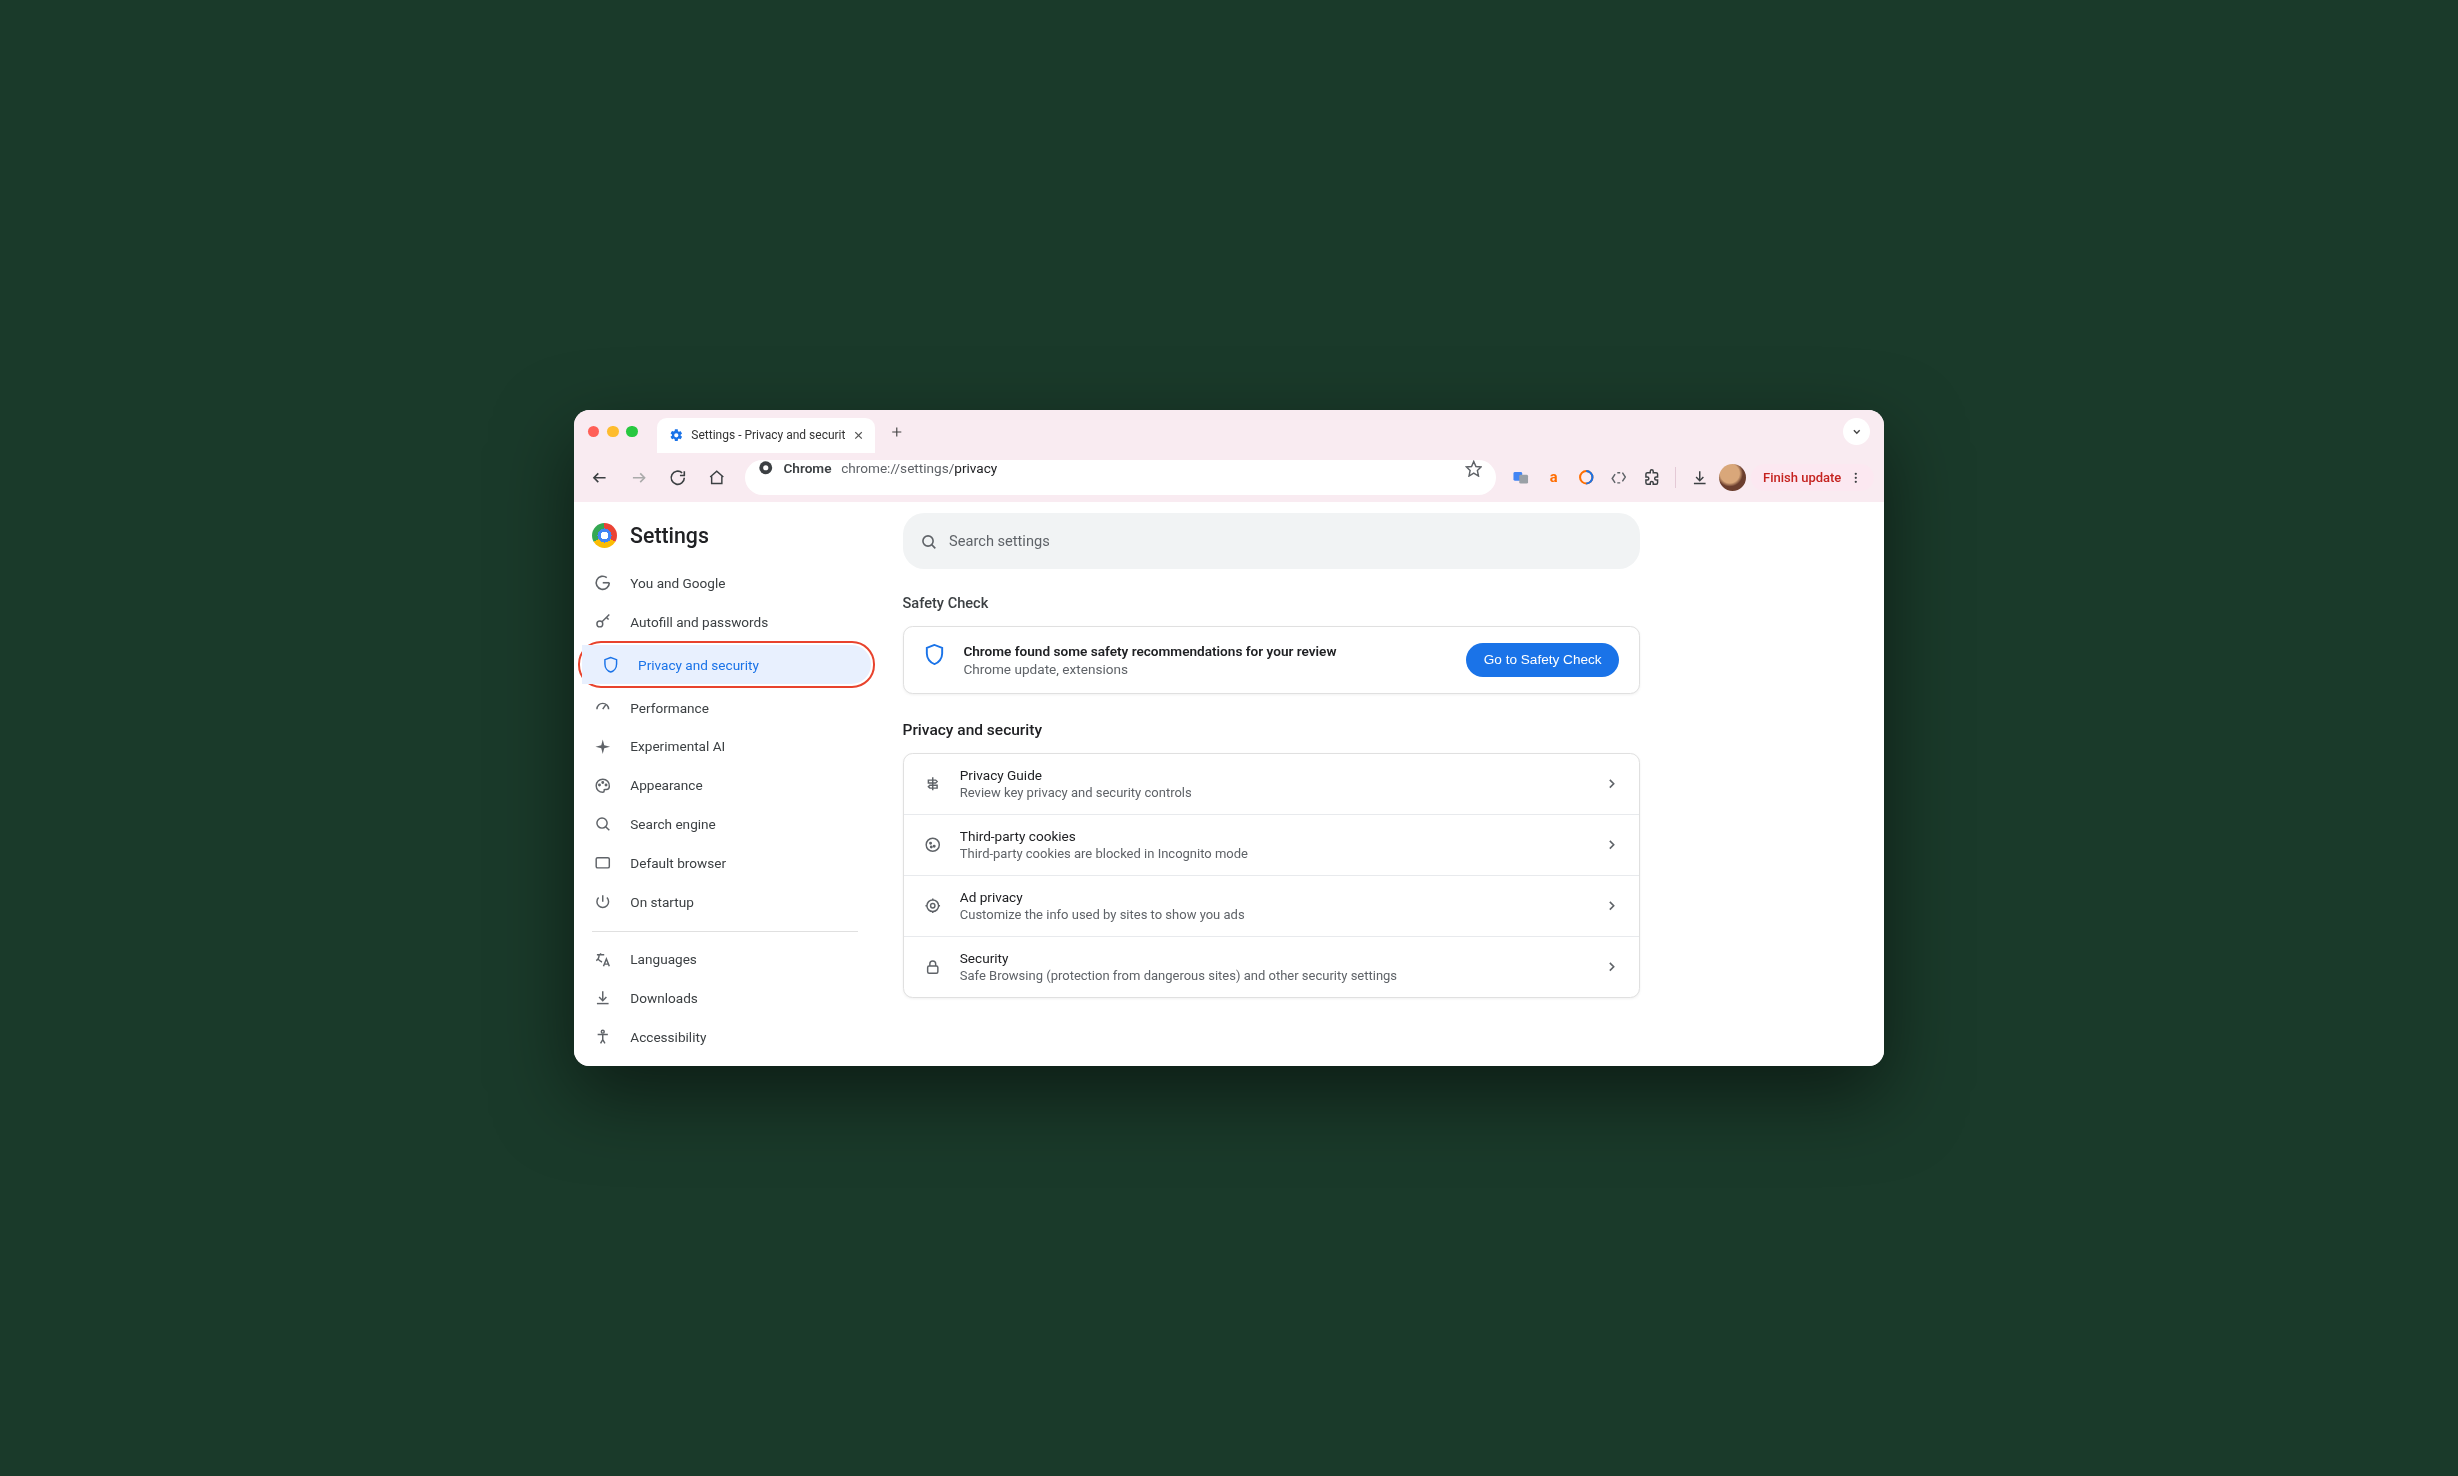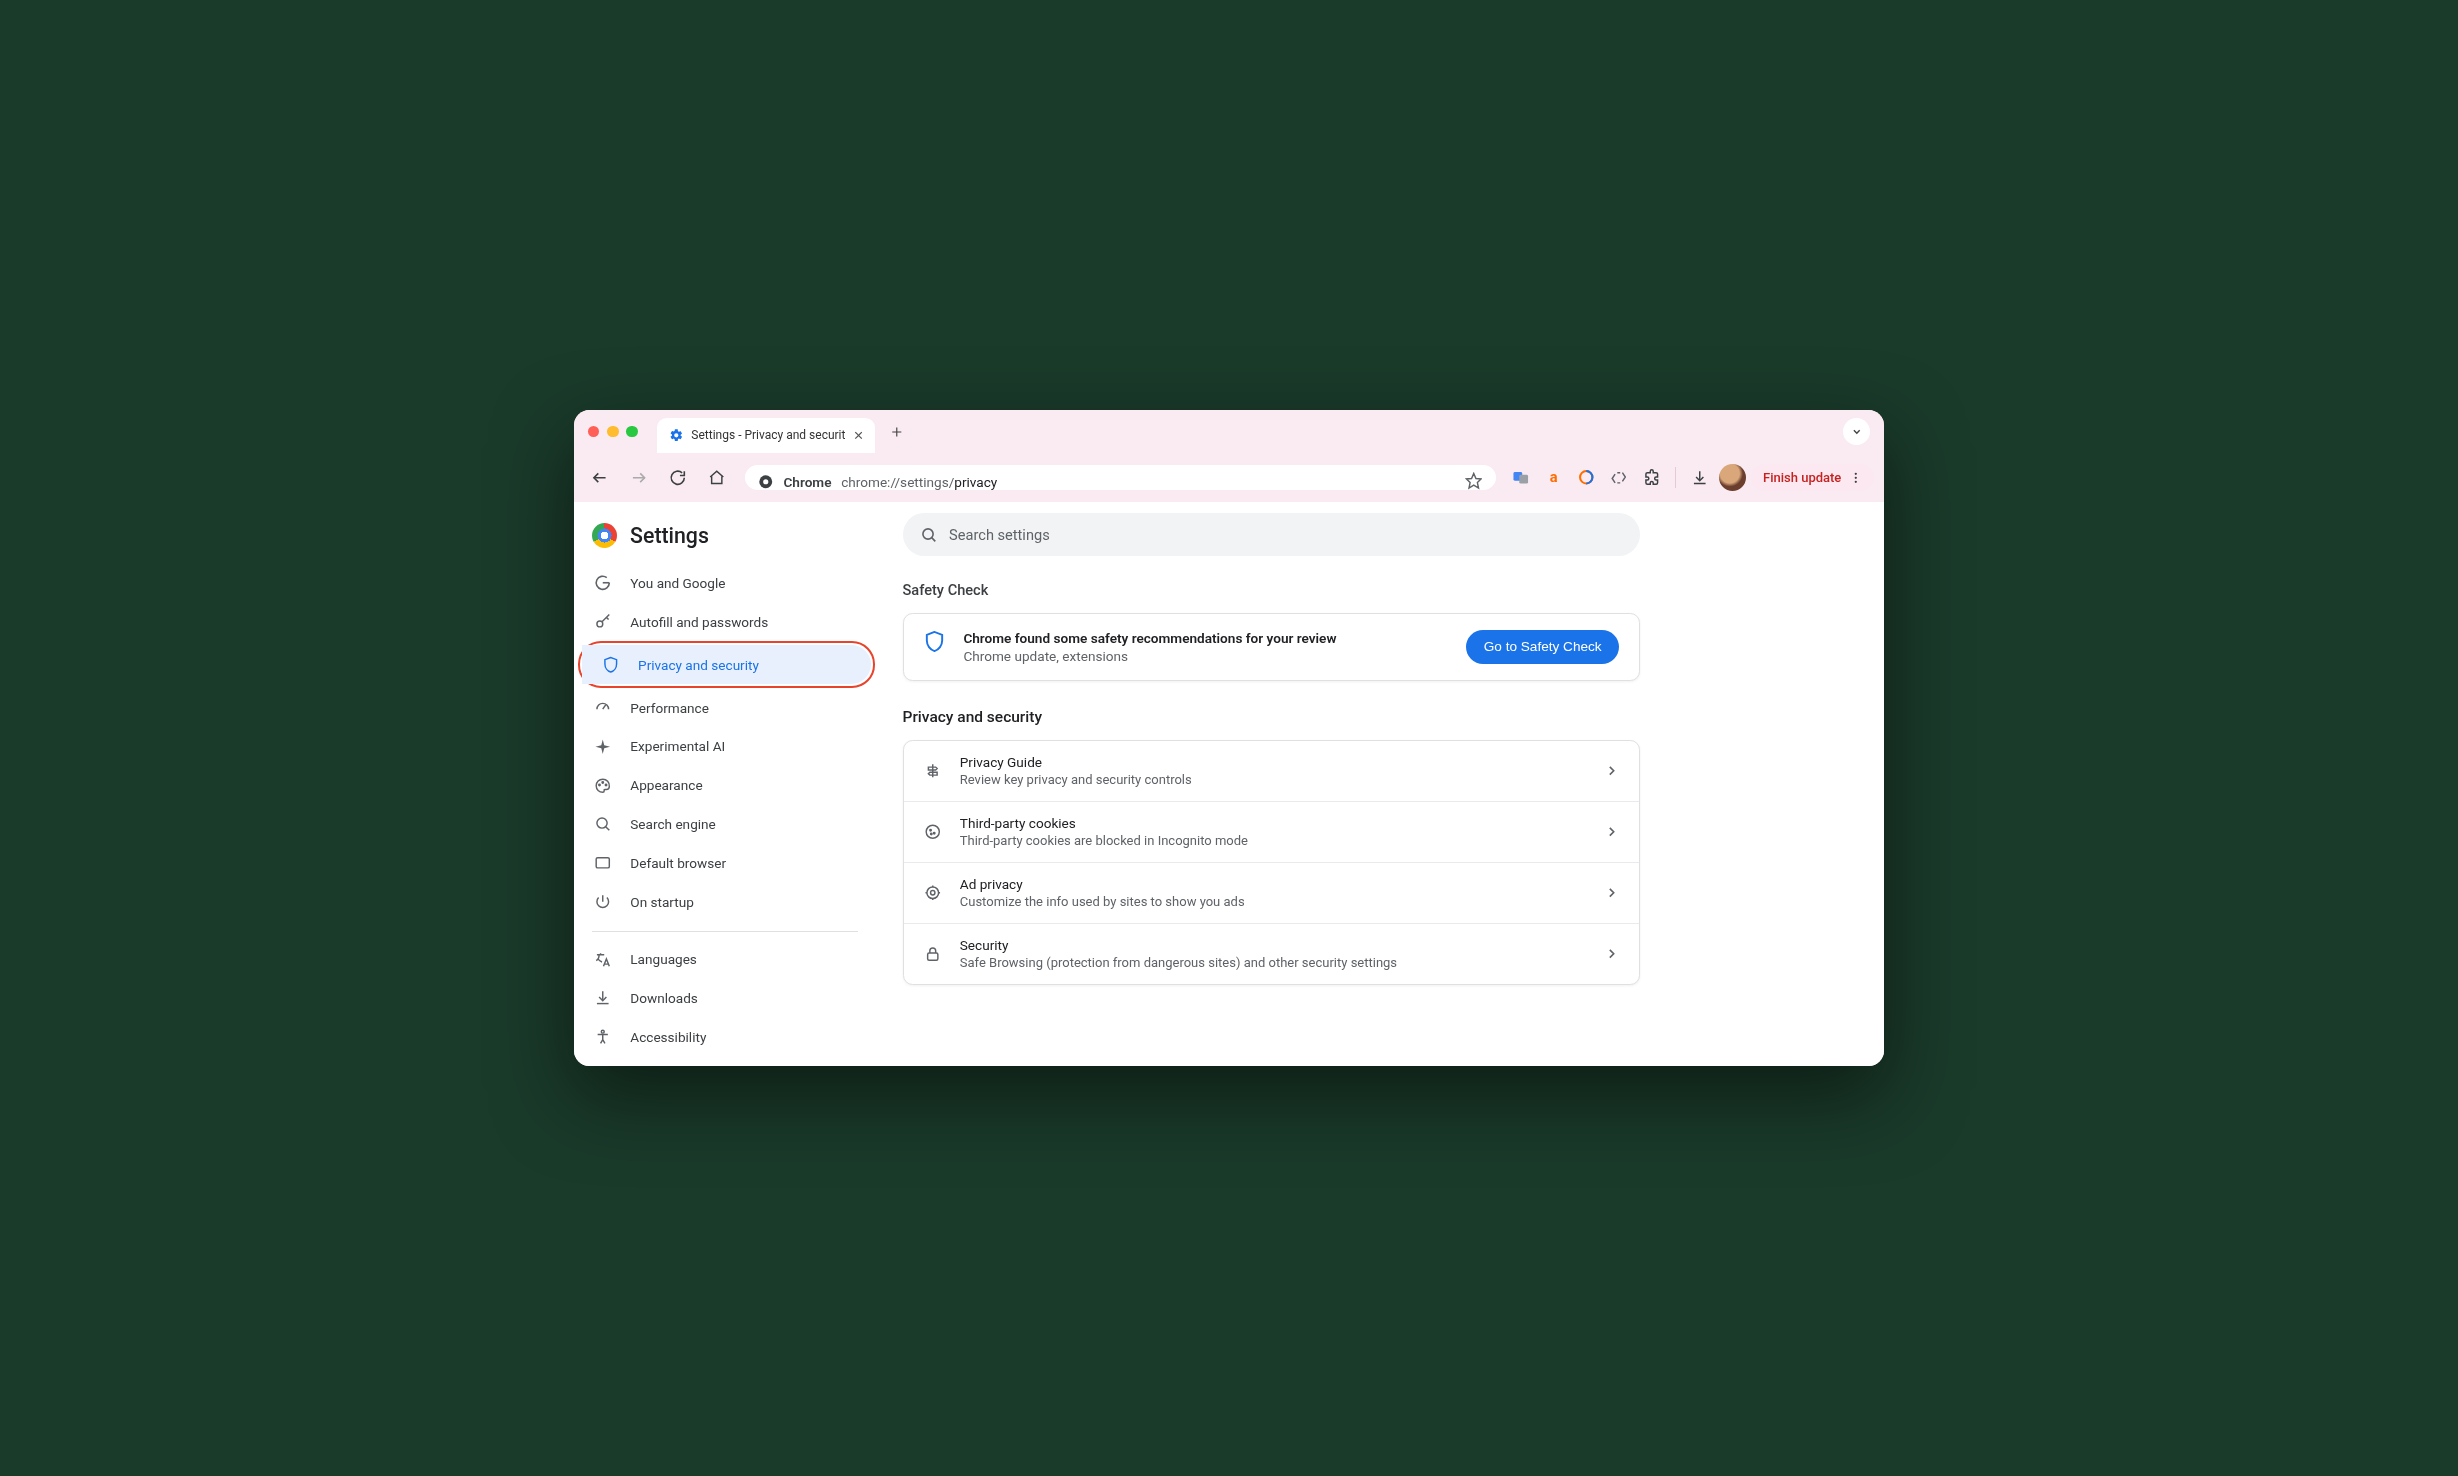--- a/index.html
+++ b/index.html
@@ -59,23 +59,23 @@
     align-items: center;
     padding: 0 9.7px;
     gap: 5.8px;
   }
   .tb-btn { width: 33px; height: 33px; display:flex; align-items:center; justify-content:center; color:#3c4043; border-radius:50%; }
   .tb-btn.disabled { color: #aaa; }
   .omnibox {
     flex: 1;
     background: #fff;
     border-radius: 19.4px;
-    height: 25px;
+    height: 35px;
     display: flex;
-    align-items: flex-end;
+    align-items: flex-start;
     padding: 0 13.6px;
     gap: 9.7px;
     margin: 0 5.8px;
     color: #3c4043;
     font-size: 13.6px;
   }
   .omnibox .chrome-label { font-weight:600; }
   .omnibox .url { color:#5f6368; }
   .omnibox .url .dark { color:#202124; }
   .omnibox .star { margin-left:auto; color:#5f6368; }
@@ -118,21 +118,21 @@
   }
   .nav-item .nicon { width:19.4px; display:flex; justify-content:center; color:#5f6368; }
   .nav-item.active { background:#e8f0fe; color:#1a73e8; }
   .nav-item.active .nicon { color:#1a73e8; }
   .nav-highlight { border:2.4px solid #e8432d; border-radius: 23px; padding: 1.9px 1.9px; margin: 0 9.7px 0 3.9px; }
   .nav-highlight .nav-item { margin-right:0; }
   .nav-sep { height:1px; background:#e0e0e0; margin: 9.7px 27px 7.8px 17.5px; }
   
   .main { flex:1; padding: 11.6px 39px 9.7px 17.5px; }
   .searchbar {
-    background:#f1f3f4; border-radius:21.3px; height:43px;
+    background:#f1f3f4; border-radius:21.3px; height:56px;
     display:flex; align-items:center; padding:0 17.5px; gap:11.6px;
     color:#5f6368; font-size:14.6px; max-width: 737px; margin-bottom: 25px;
   }
   .section-label { font-size:14.6px; color:#3c4043; margin-bottom: 13.6px; font-weight:500; }
   .section-label.sub { font-size:15.5px; color:#202124; }
   .card {
     border:1px solid #e0e0e0; border-radius:9.7px; background:#fff;
     box-shadow: 0 1px 2.9px rgba(0,0,0,0.06);
     max-width: 737px;
   }

